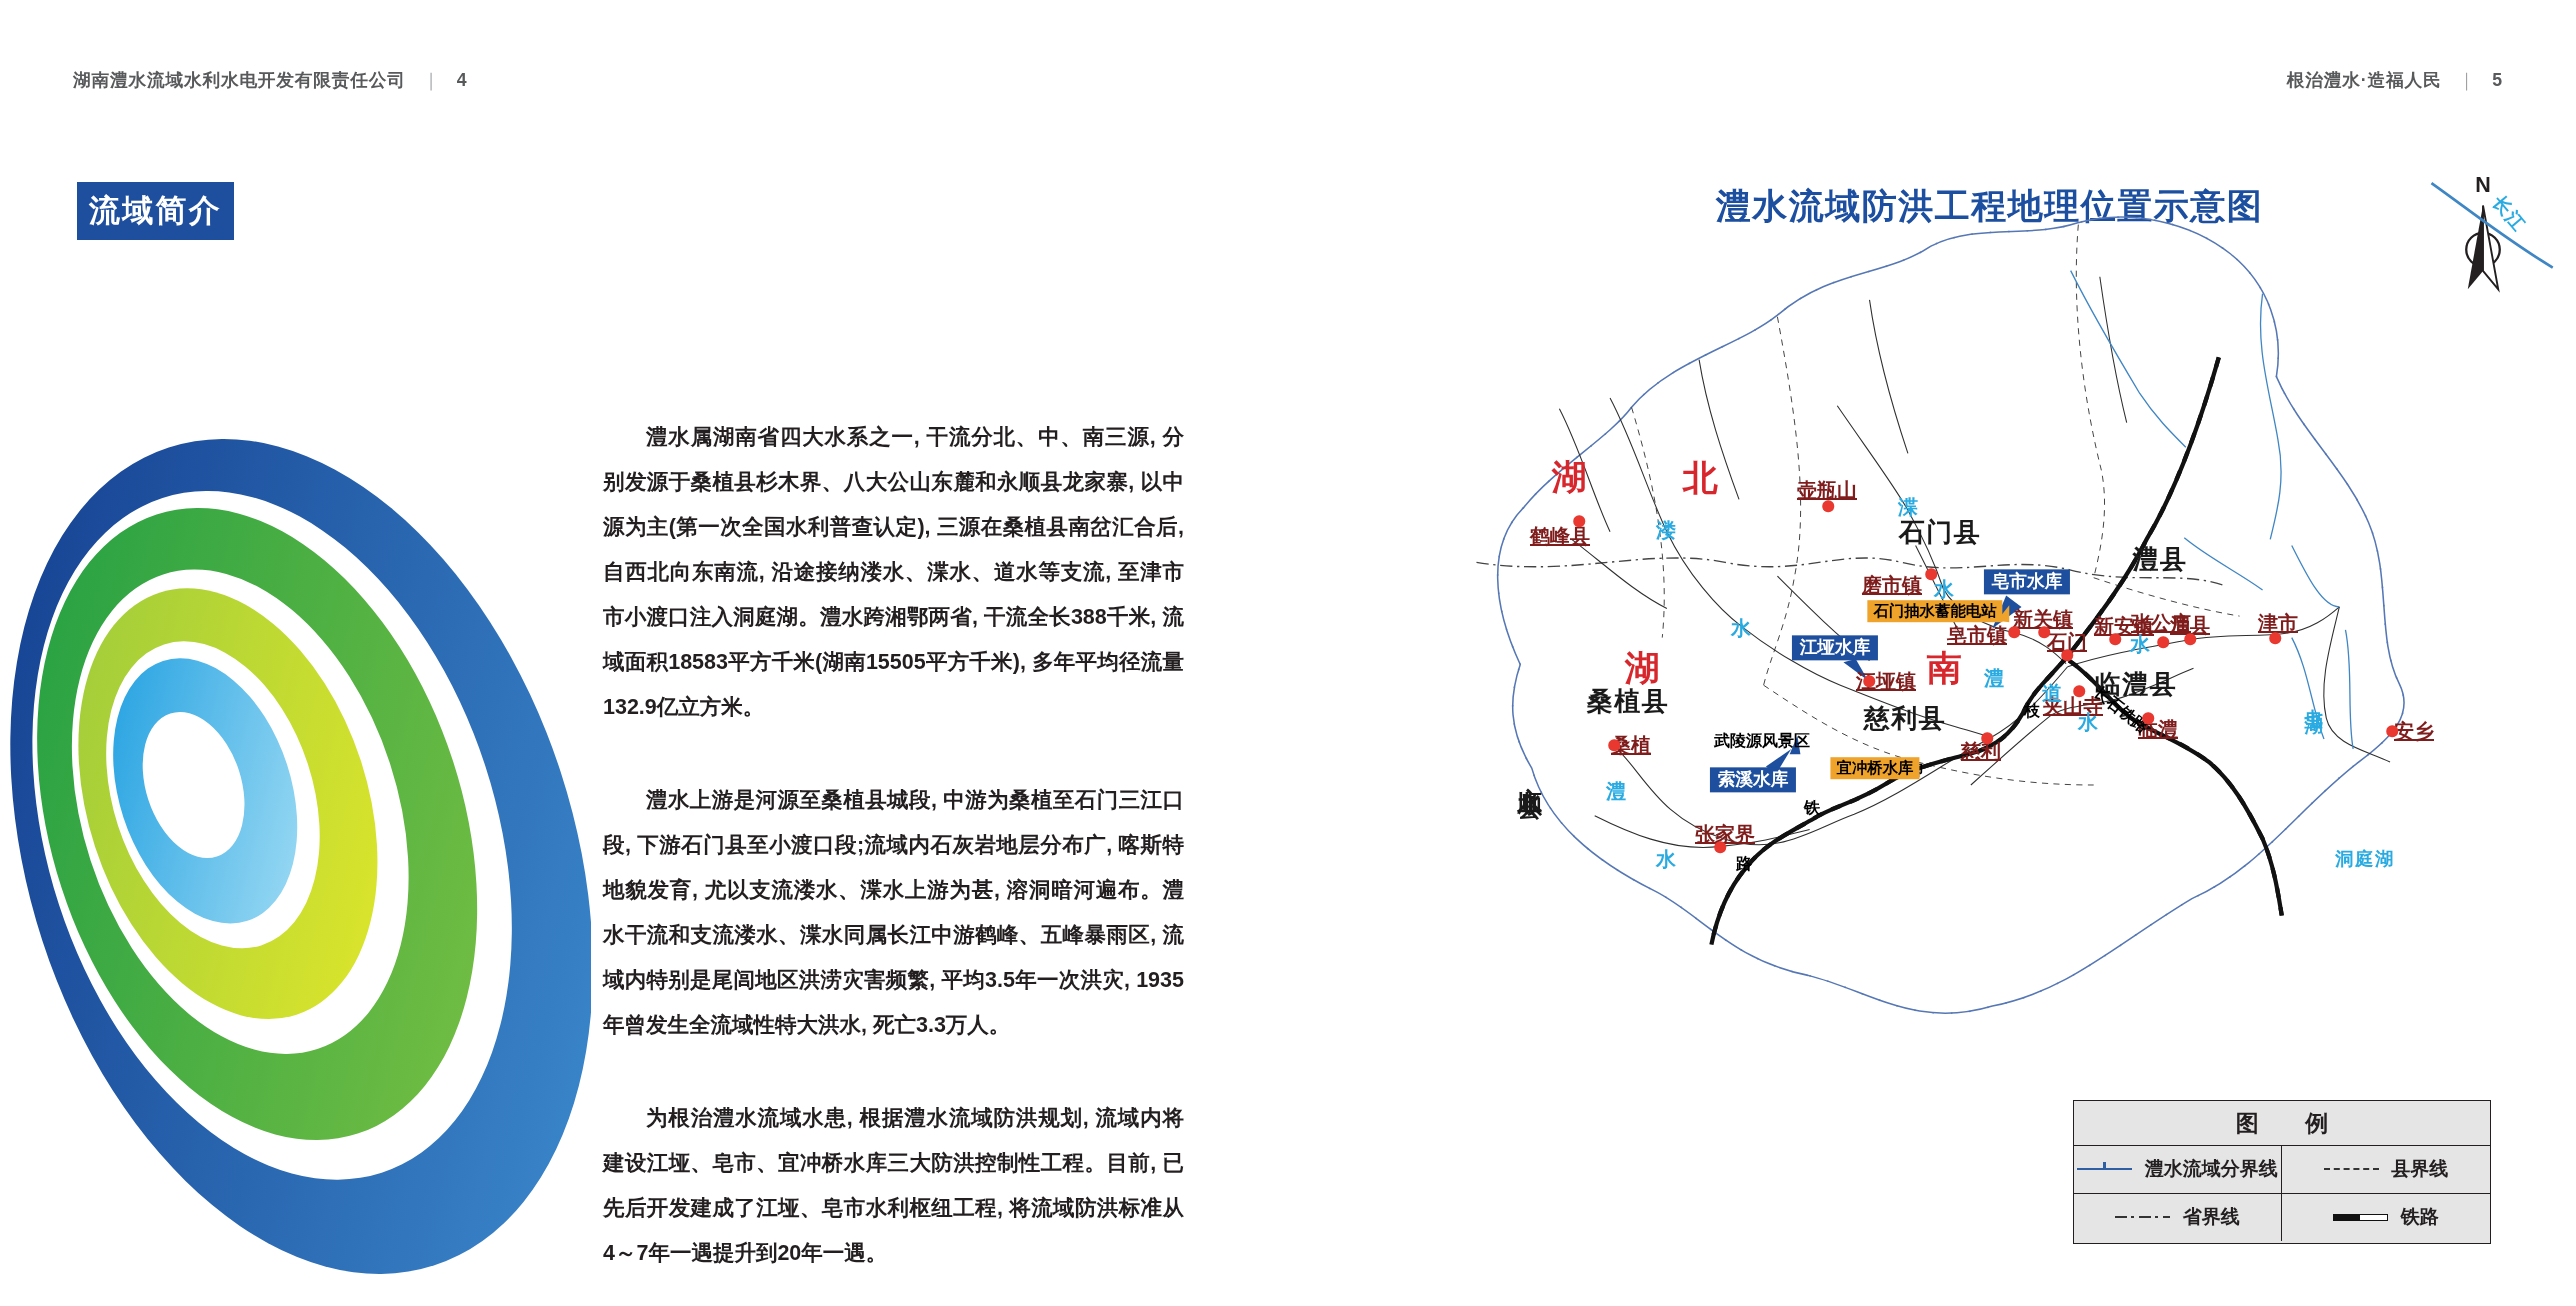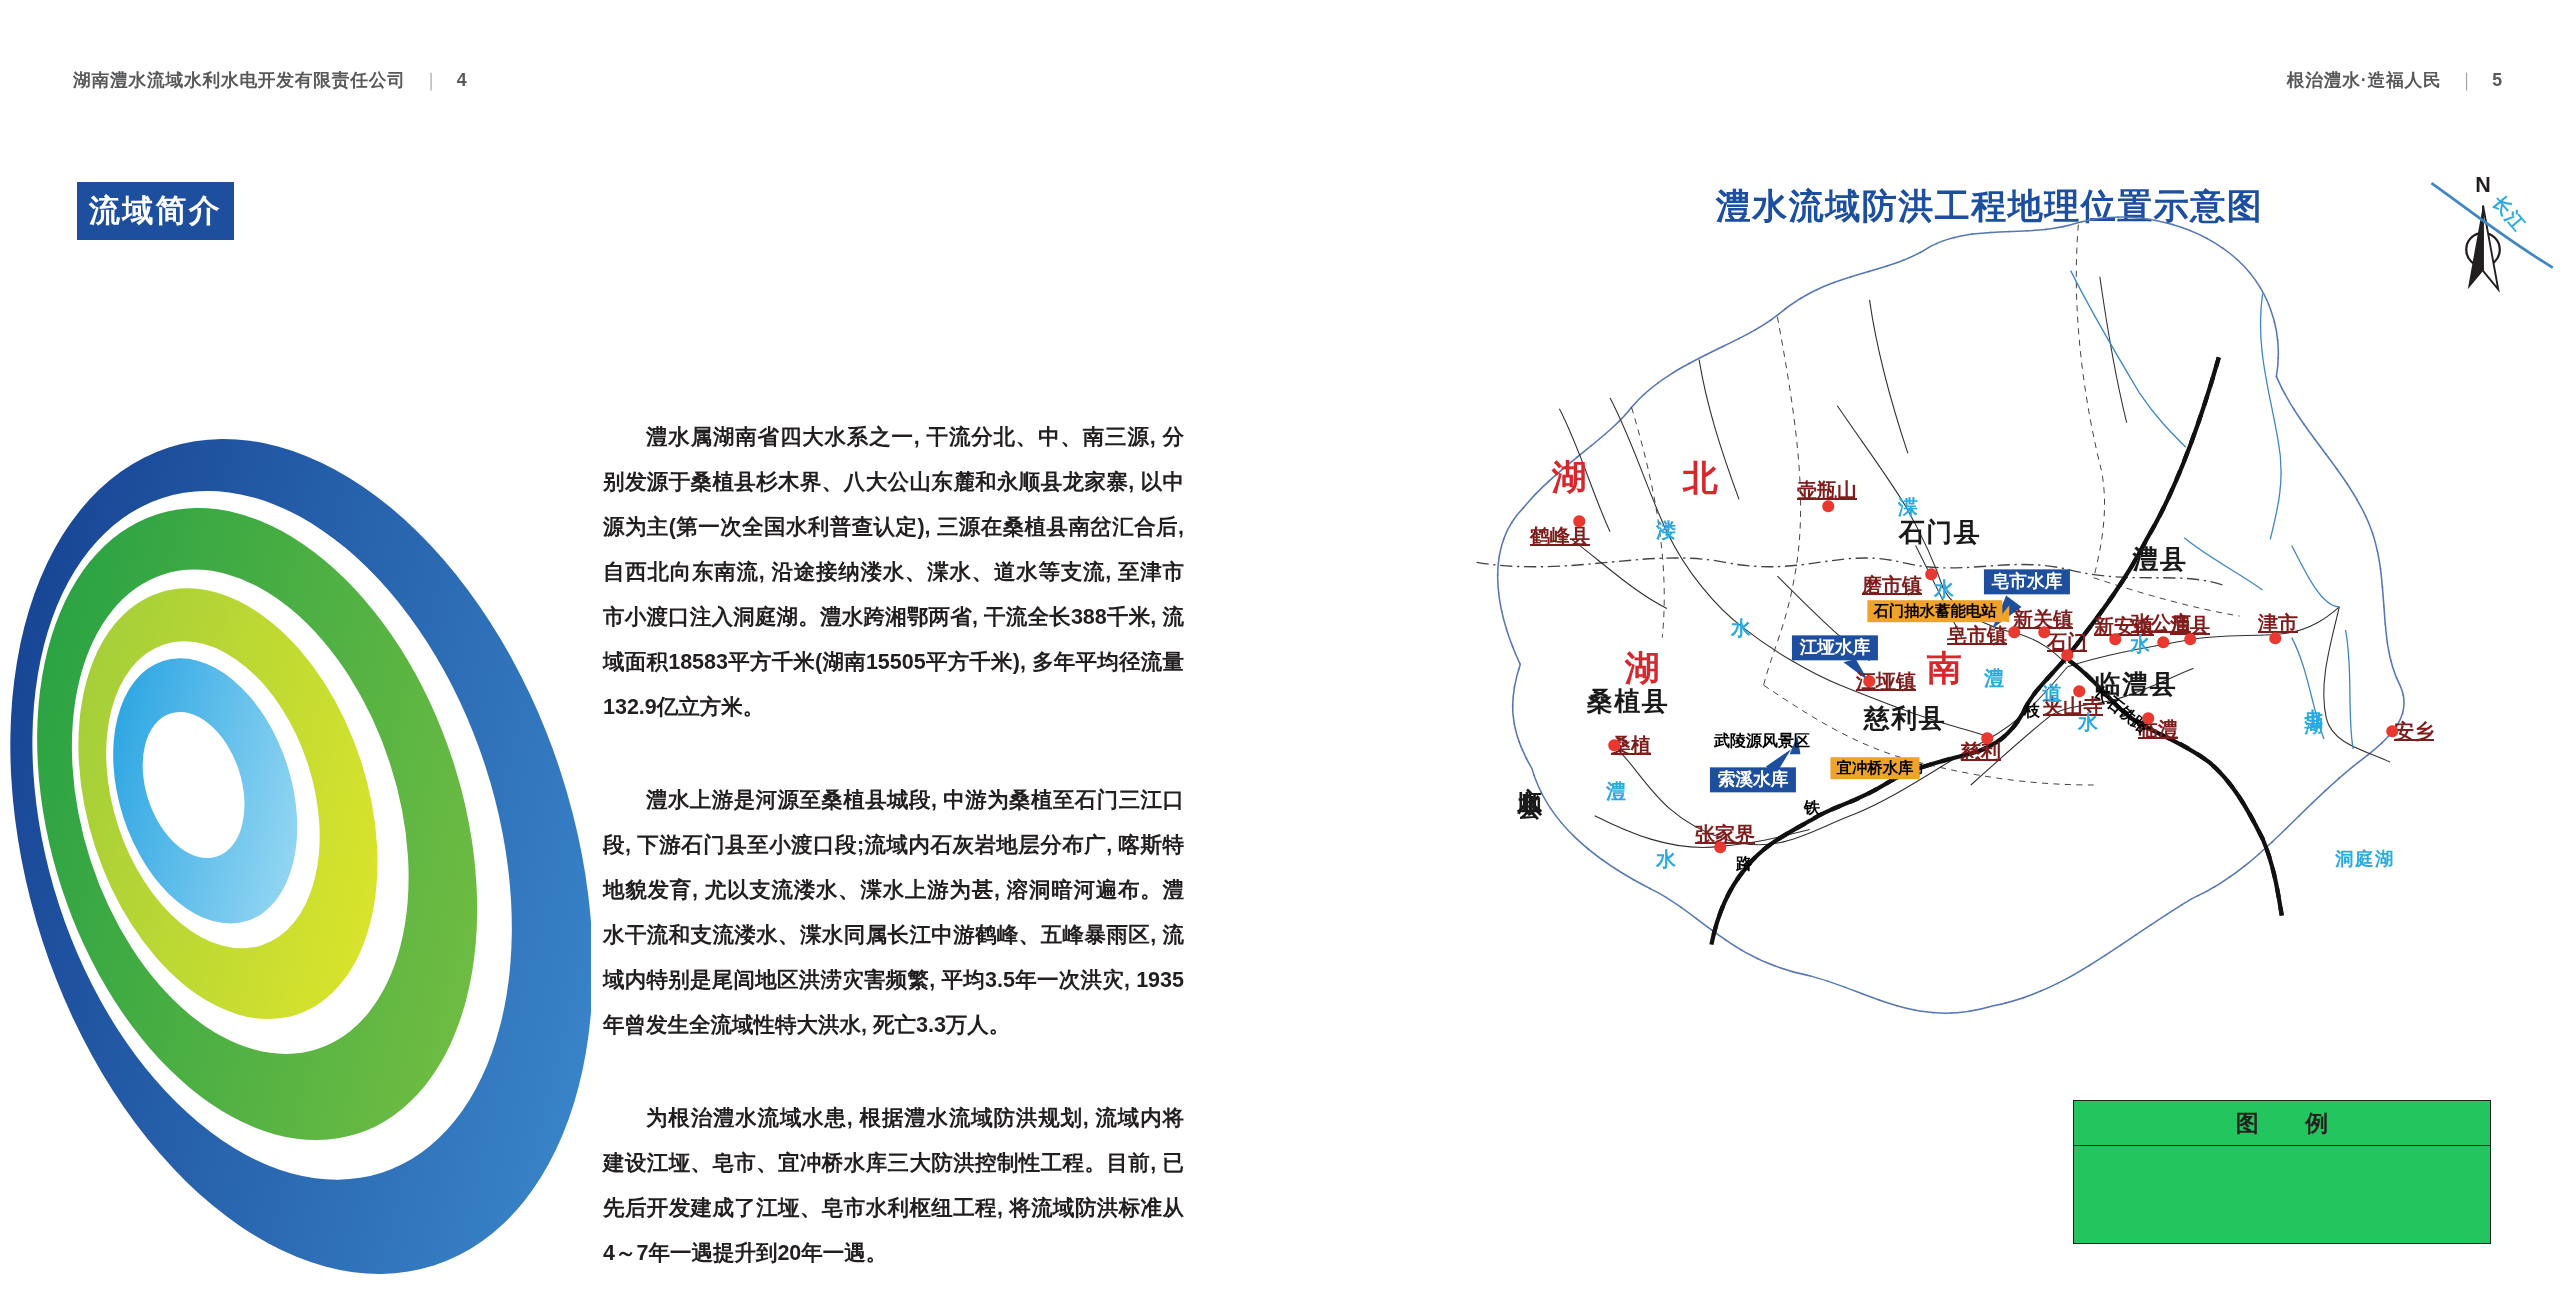--- a/index.html
+++ b/index.html
@@ -39,21 +39,21 @@
   .ml-river{font-size:20px;font-weight:bold;color:#29abe2;}
   .ml-lake{font-size:18.4px;font-weight:bold;color:#29abe2;letter-spacing:1.5px;}
   .ml-lake-v{font-size:18.4px;font-weight:bold;color:#29abe2;writing-mode:vertical-rl;letter-spacing:3.1px;}
   .ml-poi{font-size:16px;font-weight:bold;color:#000;}
   .ml-rail{font-size:16px;font-weight:bold;color:#000;}
   .ml-res-blue{font-size:17.7px;font-weight:bold;color:#fff;background:#1d4f9e;padding:3.8px 7.7px;}
   .ml-res-orange{font-size:15.4px;font-weight:bold;color:#000;background:#f0a32a;padding:3.1px 6.1px;}
   .pt-town{position:absolute;width:11.5px;height:11.5px;border-radius:50%;background:#e8382f;transform:translate(-50%,-50%);}
 
   
-  #legend{position:absolute;left:2073px;top:1100px;width:418px;height:144px;border:1.5px solid #231f20;background:#22c55e;}
+  #legend{position:absolute;left:2073px;top:1100px;width:418px;height:144px;border:1.5px solid #231f20;background:#e5e5e5;}
   #legend .lg-title{height:45px;border-bottom:1.5px solid #231f20;display:flex;align-items:center;justify-content:center;
     font-size:23px;font-weight:bold;color:#231f20;letter-spacing:20px;text-indent:20px;}
   #legend-grid{display:grid;grid-template-columns:1fr 1fr;grid-template-rows:1fr 1fr;height:95px;}
   .lg-cell{display:flex;align-items:center;justify-content:center;gap:12.3px;border-right:1.5px solid #231f20;border-bottom:1.5px solid #231f20;}
   .lg-cell:nth-child(2n){border-right:none;}
   .lg-cell:nth-child(n+3){border-bottom:none;}
   .lg-label{font-size:19px;font-weight:bold;color:#231f20;}
   .lg-sym{width:55px;position:relative;}
   .sym-basin-divide-line{height:0;border-top:2.3px solid #2e5fa3;}
   .sym-basin-divide-line::after{content:"";position:absolute;left:26px;top:-8.4px;width:2.3px;height:7.7px;background:#2e5fa3;}
@@ -257,14 +257,32 @@
       <div class="pt-town" data-interactable="false" style="left: 491px; top: 504px;"></div>
       <div class="pt-town" data-interactable="false" style="left: 609px; top: 561px;"></div>
       <div class="pt-town" data-interactable="false" style="left: 236px; top: 568px;"></div>
       <div class="pt-town" data-interactable="false" style="left: 342px; top: 670px;"></div>
       <div class="pt-town" data-interactable="false" style="left: 1014px; top: 554px;"></div>
     </div>
 </div>
 
 <div id="legend" data-interactable="false">
   <div class="lg-title" data-interactable="false">图 例</div>
+  <div id="legend-grid" data-interactable="false">
+      <div class="lg-cell" data-interactable="false">
+        <div class="lg-sym sym-basin-divide-line" data-interactable="false"></div>
+        <div class="lg-label" data-interactable="false">澧水流域分界线</div>
+      </div>
+      <div class="lg-cell" data-interactable="false">
+        <div class="lg-sym sym-county-boundary-line" data-interactable="false"></div>
+        <div class="lg-label" data-interactable="false">县界线</div>
+      </div>
+      <div class="lg-cell" data-interactable="false">
+        <div class="lg-sym sym-province-boundary-line" data-interactable="false"></div>
+        <div class="lg-label" data-interactable="false">省界线</div>
+      </div>
+      <div class="lg-cell" data-interactable="false">
+        <div class="lg-sym sym-railway-line" data-interactable="false"></div>
+        <div class="lg-label" data-interactable="false">铁路</div>
+      </div>
+    </div>
 </div>
 
 
 </body></html>

